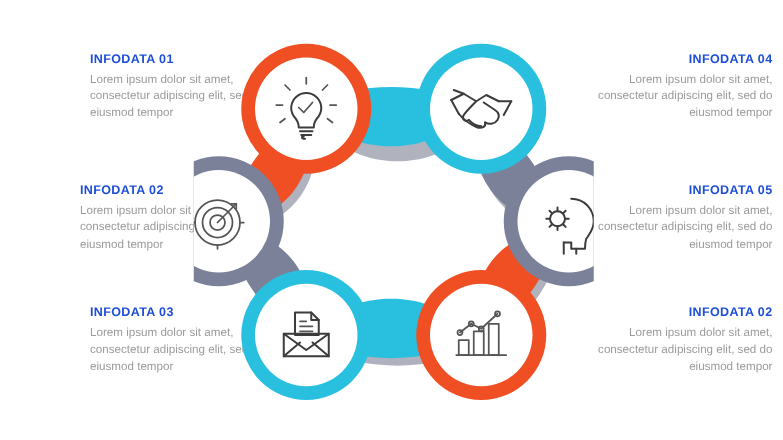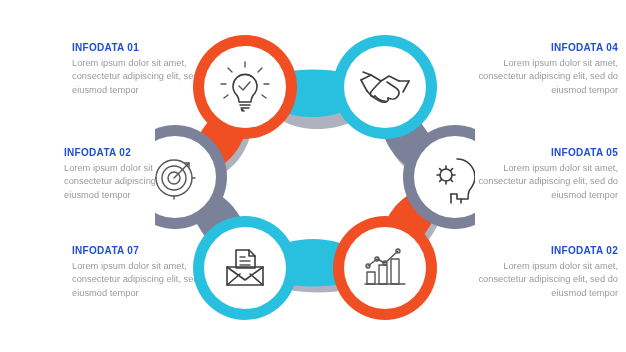--- a/index.html
+++ b/index.html
@@ -46,21 +46,21 @@
 
   <div class="block left b1">
     <p class="title">INFODATA 01</p>
     <p class="body">Lorem ipsum dolor sit amet, consectetur adipiscing elit, sed do eiusmod tempor</p>
   </div>
   <div class="block left b2">
     <p class="title">INFODATA 02</p>
     <p class="body">Lorem ipsum dolor sit amet, consectetur adipiscing elit, sed do eiusmod tempor</p>
   </div>
   <div class="block left b3">
-    <p class="title">INFODATA 07</p>
+    <p class="title">INFODATA 03</p>
     <p class="body">Lorem ipsum dolor sit amet, consectetur adipiscing elit, sed do eiusmod tempor</p>
   </div>
 
   <div class="block right b4">
     <p class="title">INFODATA 04</p>
     <p class="body">Lorem ipsum dolor sit amet, consectetur adipiscing elit, sed do eiusmod tempor</p>
   </div>
   <div class="block right b5">
     <p class="title">INFODATA 05</p>
     <p class="body">Lorem ipsum dolor sit amet, consectetur adipiscing elit, sed do eiusmod tempor</p>

